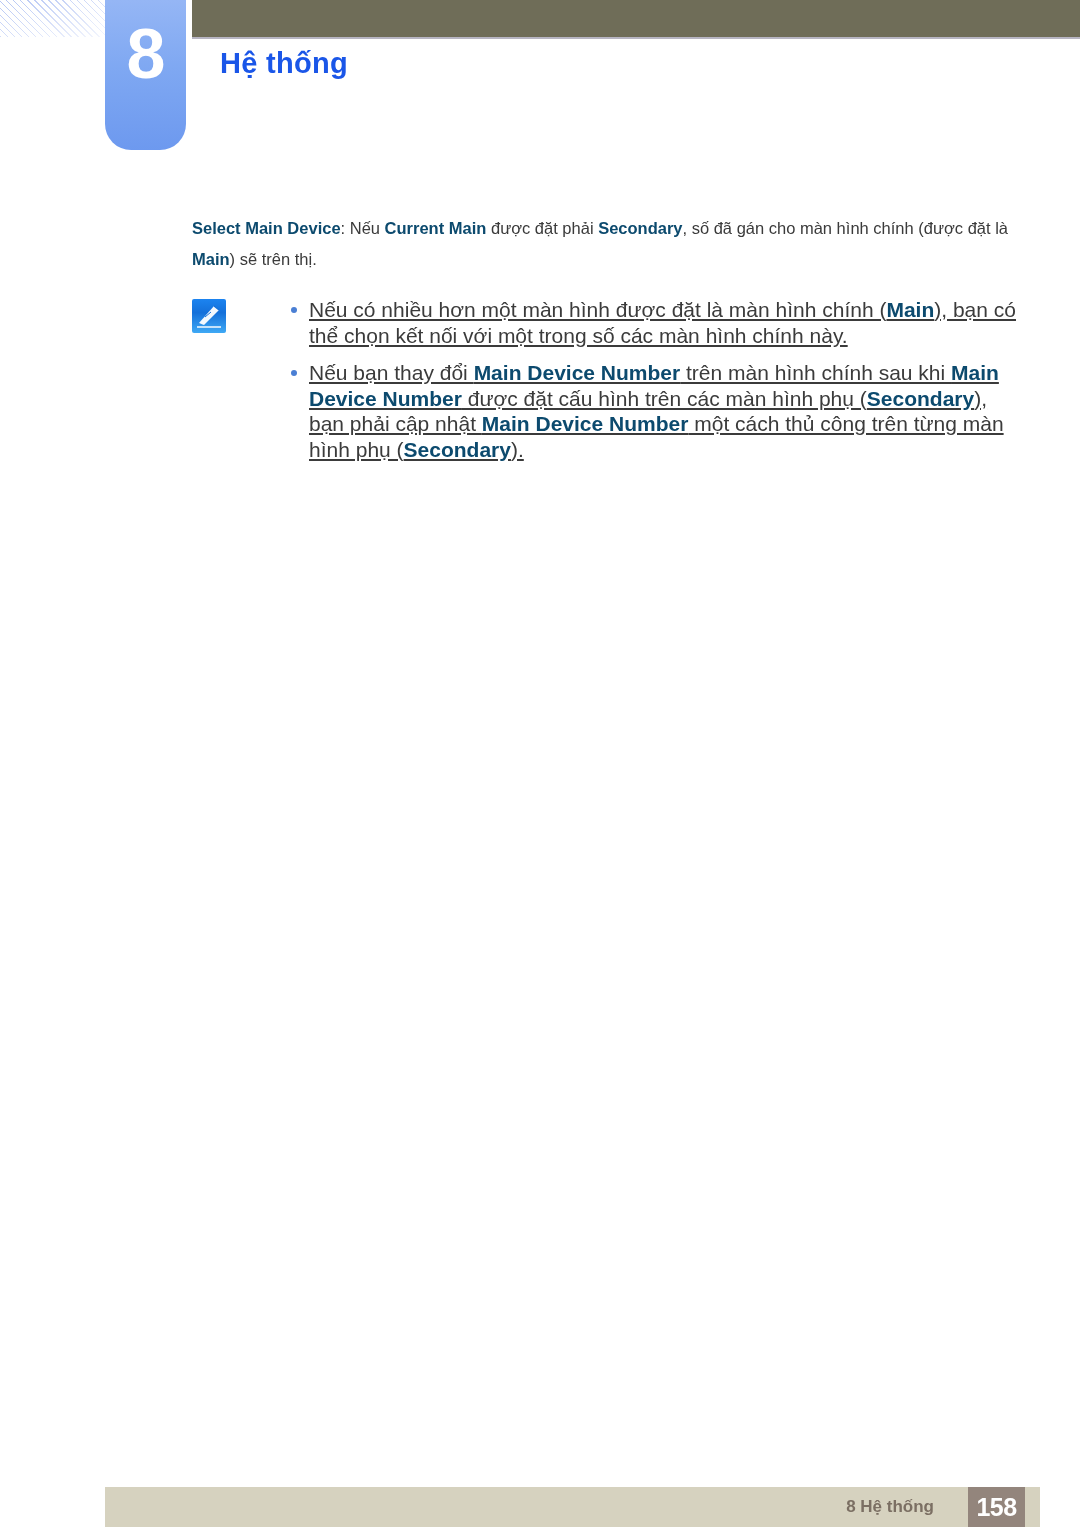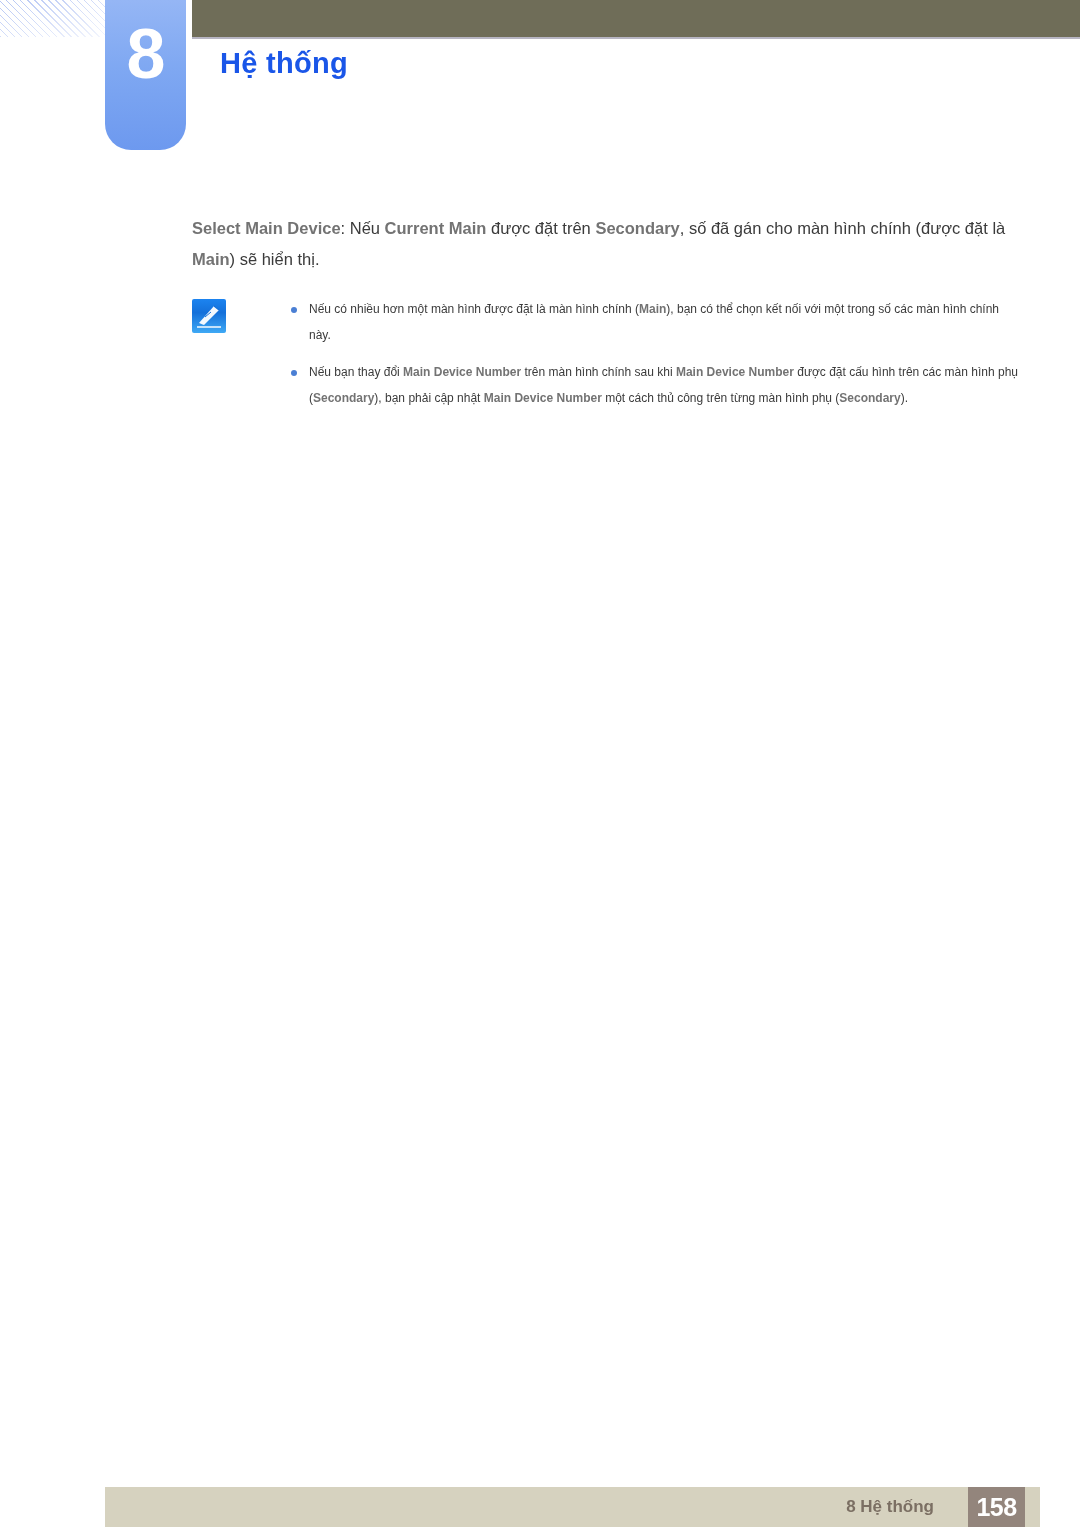--- a/index.html
+++ b/index.html
@@ -96,21 +96,21 @@
     left: 192px;
     width: 826px;
   }
   .para {
     font-size: 16.5px;
     line-height: 31px;
     color: #3b3b3b;
     margin: 0 0 22px 0;
   }
   .kw {
-    color: #737373;
+    color: #0c4a6e;
     font-weight: bold;
   }
 
   .note-block {
     position: relative;
     margin-top: 6px;
     padding-left: 85px;
     min-height: 44px;
   }
   .note-icon {
@@ -126,24 +126,25 @@
   .note-icon svg { display: block; }
 
   .bullet-list {
     list-style: none;
     margin: 0;
     padding: 0;
   }
   .bullet-item {
     position: relative;
     padding-left: 32px;
-    font-size: 12px;
+    font-size: 21px;
     line-height: 25.5px;
     color: #3b3b3b;
     margin-bottom: 12px;
+    text-decoration: underline;
   }
   .bullet-item:last-child { margin-bottom: 16px; }
   .bullet-dot {
     position: absolute;
     left: 14px;
     top: 10px;
     width: 6px;
     height: 6px;
     border-radius: 50%;
     background: #4a7fd4;
@@ -195,21 +196,21 @@
   <div class="header-bar"></div>
   <div class="header-bar-edge"></div>
   <div class="chapter-badge">
     <div class="chapter-number">8</div>
   </div>
   <div class="chapter-title">Hệ thống</div>
 </div>
 
 <div class="content">
 
-  <p class="para"><span class="kw">Select Main Device</span><span>: Nếu </span><span class="kw">Current Main</span><span> được đặt trên </span><span class="kw">Secondary</span><span>, số đã gán cho màn hình chính (được đặt là </span><span class="kw">Main</span><span>) sẽ hiển thị.</span></p>
+  <p class="para"><span class="kw">Select Main Device</span><span>: Nếu </span><span class="kw">Current Main</span><span> được đặt phải </span><span class="kw">Secondary</span><span>, số đã gán cho màn hình chính (được đặt là </span><span class="kw">Main</span><span>) sẽ trên thị.</span></p>
 
   <div class="note-block">
     <div class="note-icon">
       <svg width="34" height="34" viewBox="0 0 34 34" aria-hidden="true">
         <rect x="0" y="0" width="34" height="34" fill="none"></rect>
         <path d="M7 24 L22 7 L27 11 L12 26 Z" fill="#ffffff" opacity="0.95"></path>
         <path d="M7 24 L10.5 25.5 L12 26 Z" fill="#ffffff"></path>
         <path d="M5 28 L29 28" stroke="#ffffff" stroke-width="1.6" opacity="0.9"></path>
         <path d="M22 7 L27 11" stroke="#1470da" stroke-width="1.2"></path>
         <path d="M13 18 L19 13" stroke="#1470da" stroke-width="1"></path>

